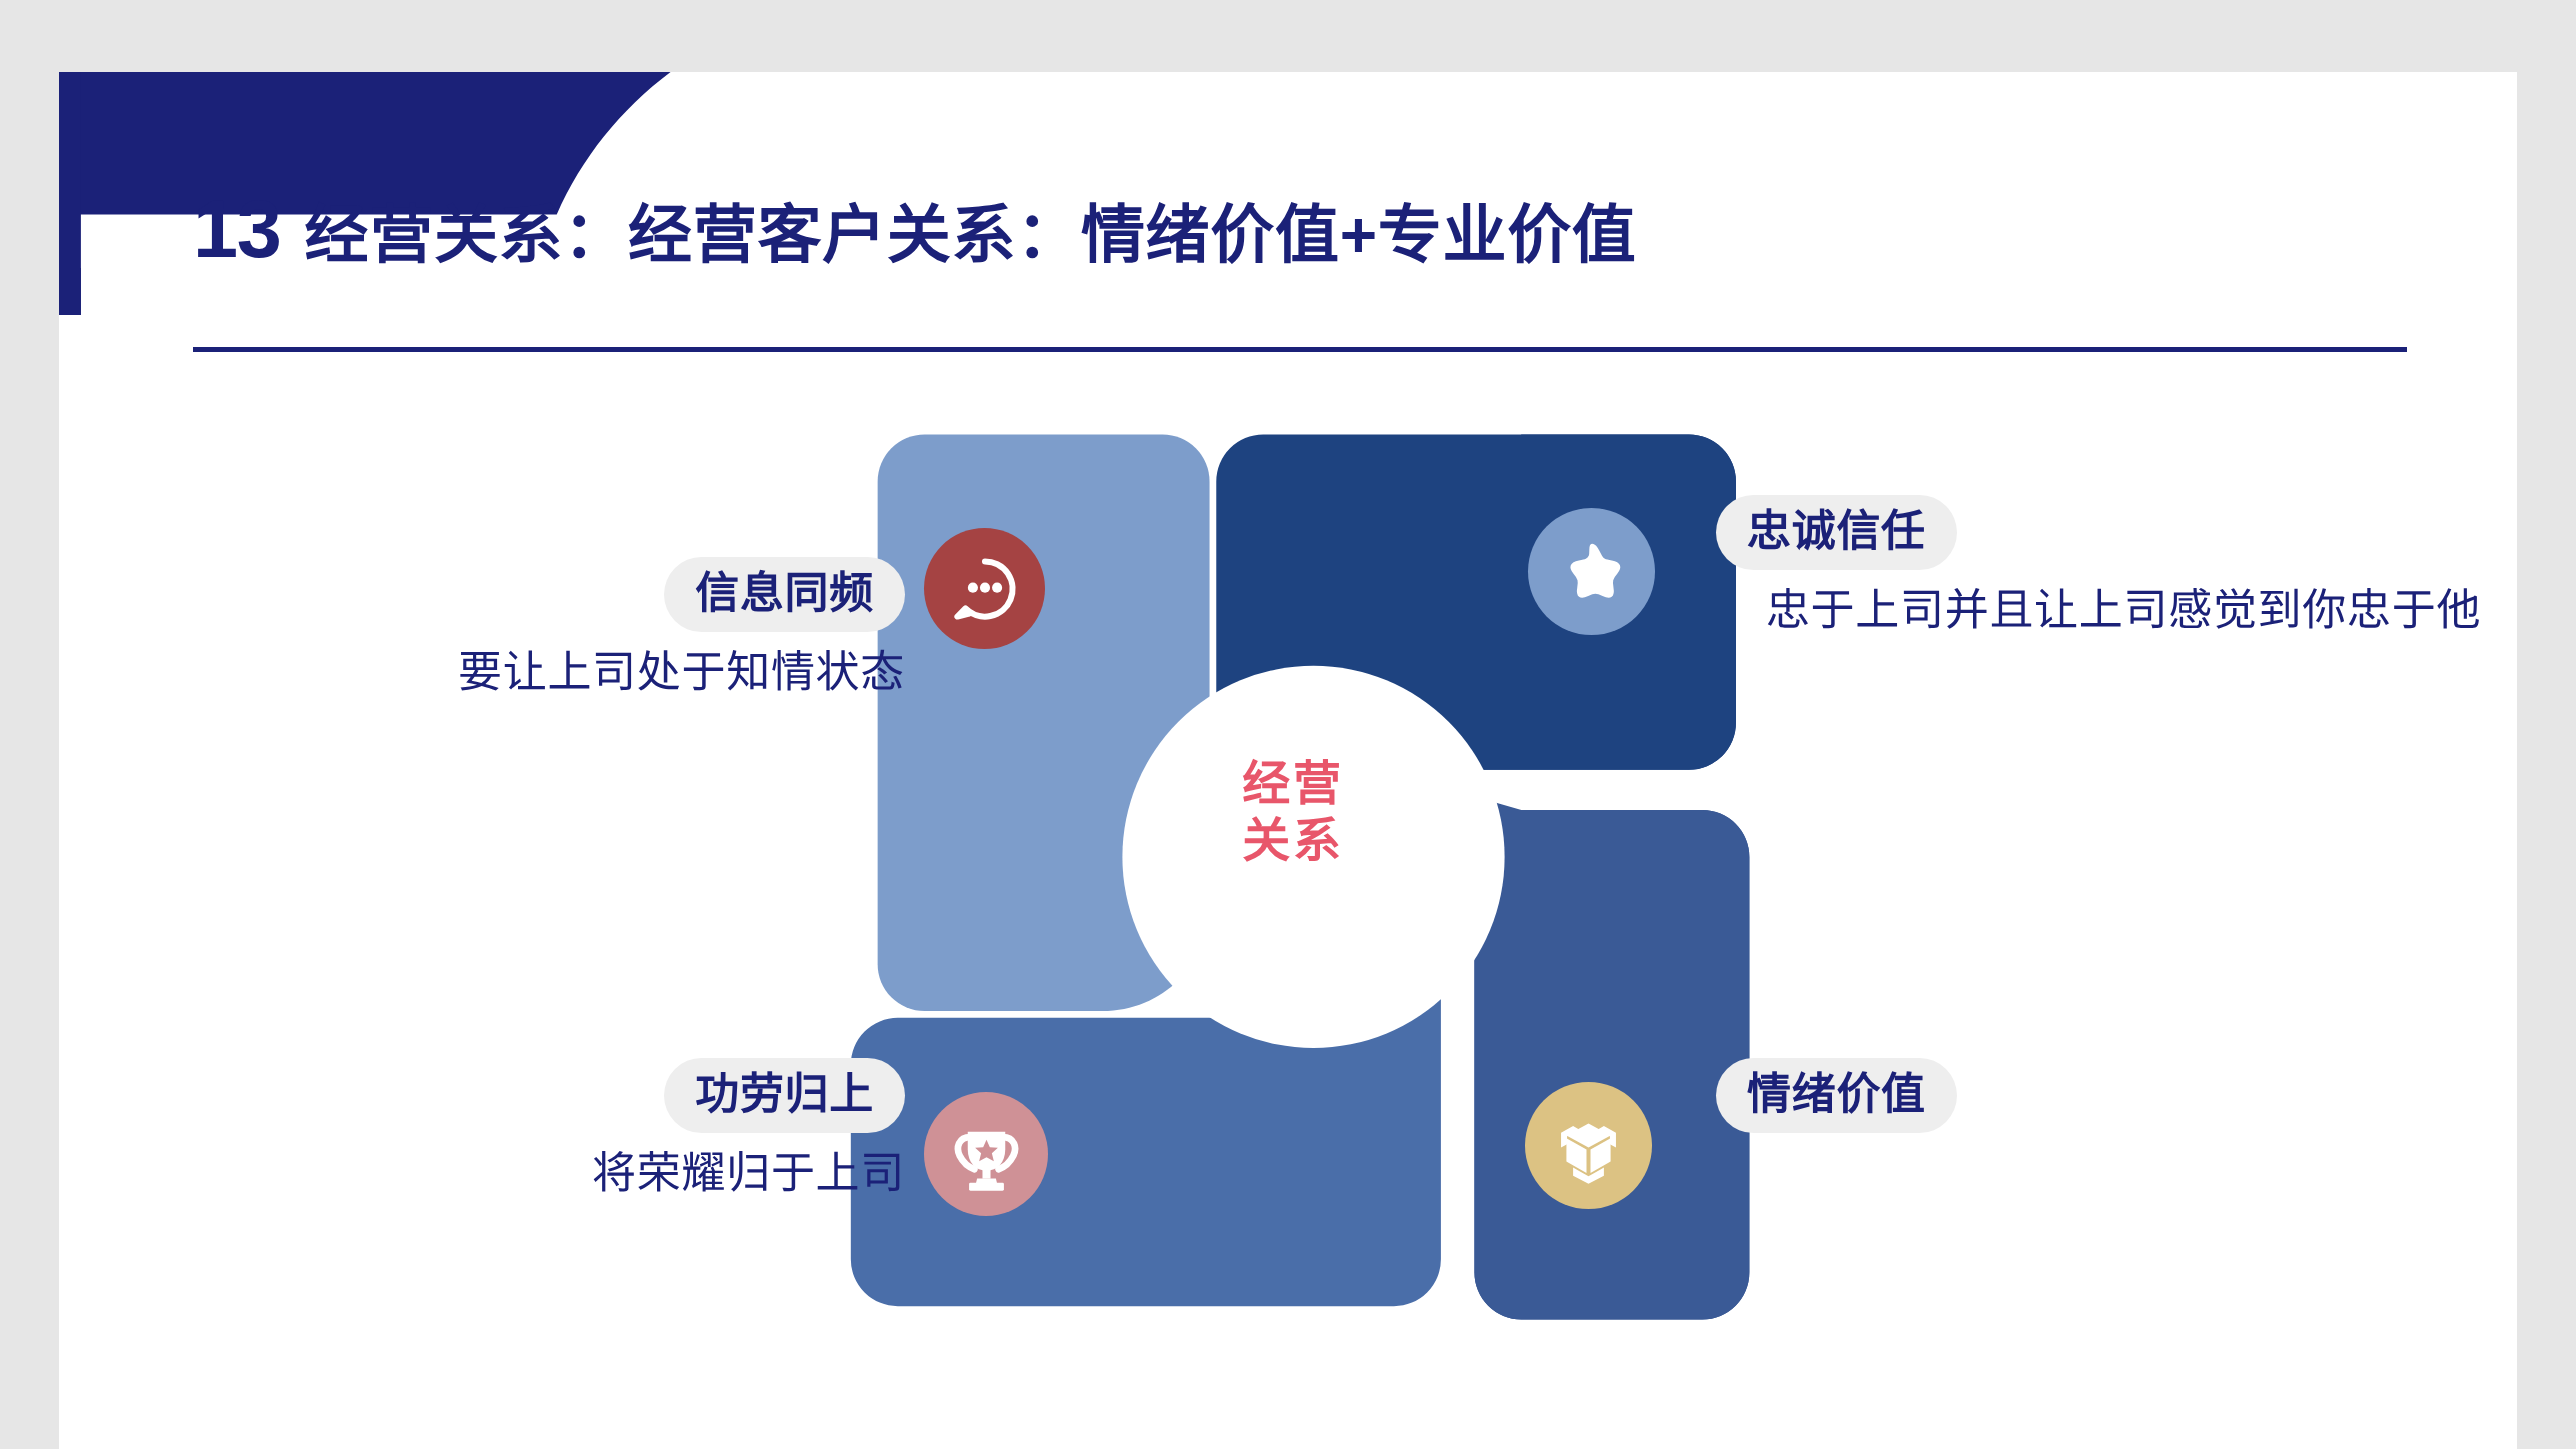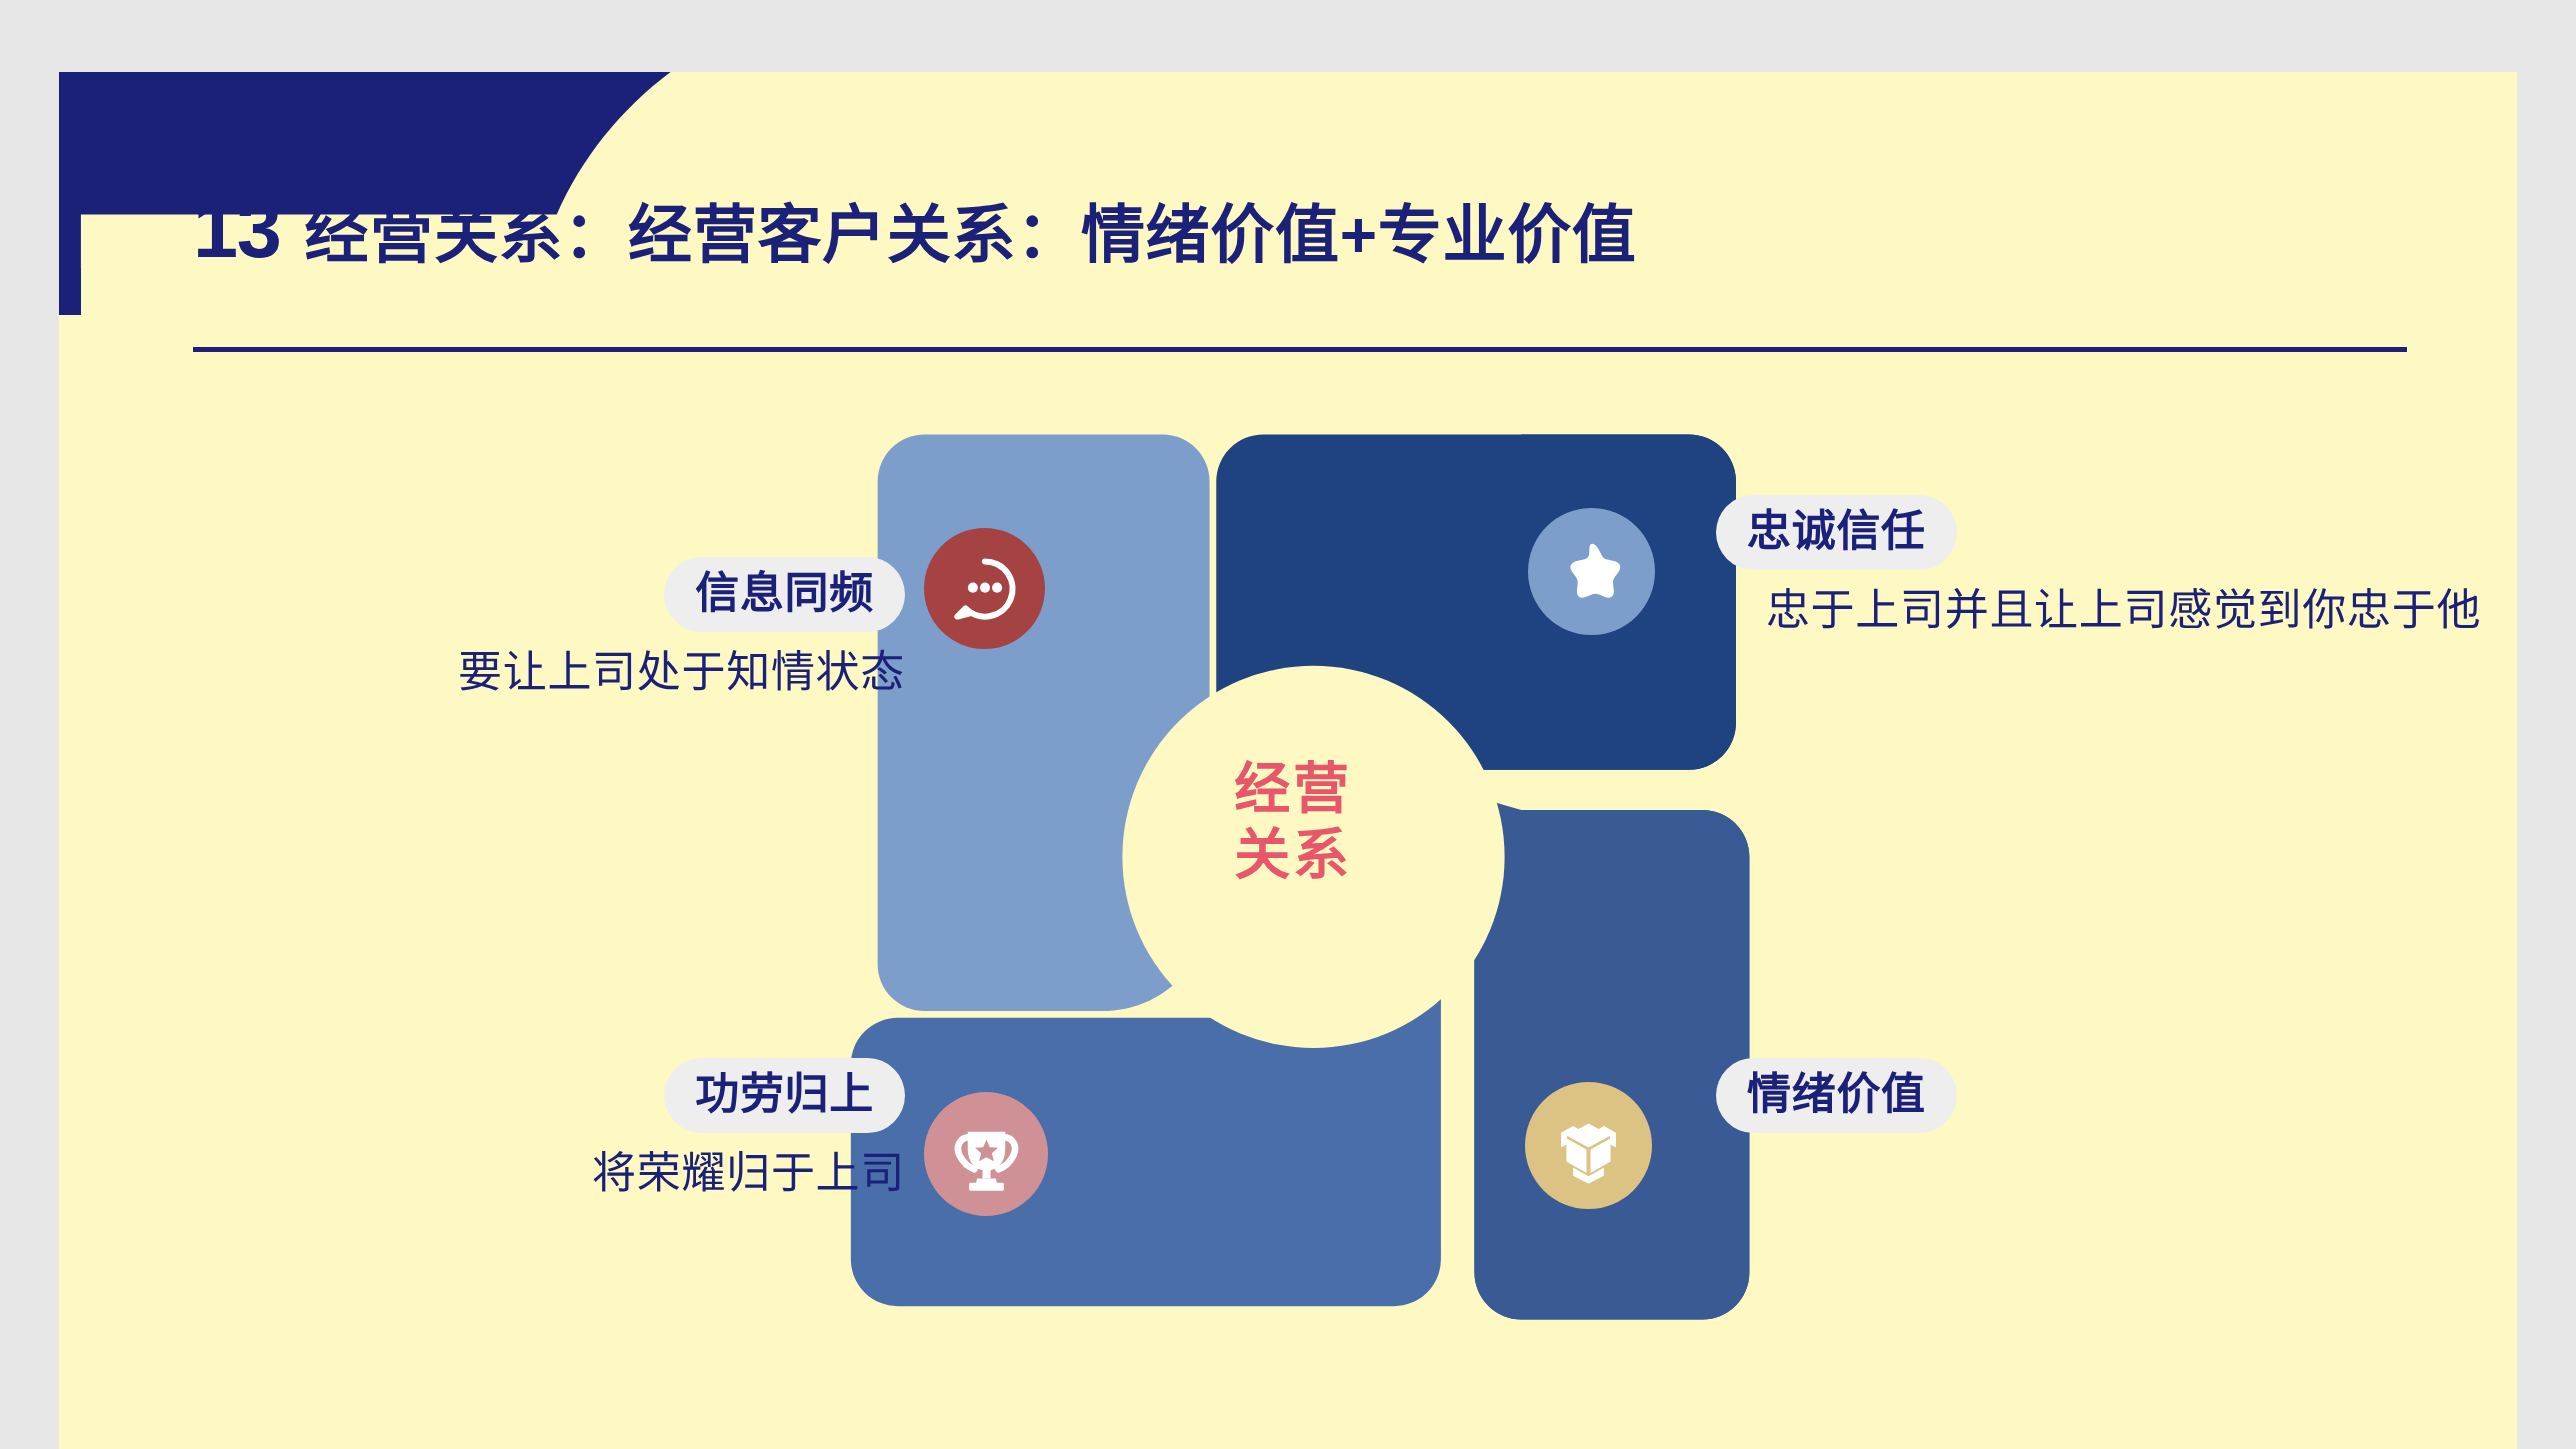--- a/index.html
+++ b/index.html
@@ -10,21 +10,21 @@
     font-family:"Liberation Sans","DejaVu Sans",sans-serif;
     overflow:hidden;
     position:relative;
   }
 
   
   #slide{
     position:absolute;
     left:59px;top:72px;
     width:2458px;height:1377px;
-    background:#fef9c3;
+    background:#ffffff;
     overflow:hidden;
   }
 
   
   #corner-deco{
     position:absolute;left:0;top:0;
     width:832px;height:315px;
     overflow:hidden;
     pointer-events:none;
   }
@@ -131,21 +131,21 @@
 
   #quad-tl .desc, #quad-bl .desc{ text-align:right; }
   #quad-tr .desc, #quad-br .desc{ text-align:center;margin-left:23px; }
 
   
   #center-label{
     position:absolute;
     left:1100px;top:684px;
     width:268px;
     text-align:center;
-    font-size:56px;
+    font-size:48px;
     font-weight:bold;
     color:#e8566a;
     line-height:1.18;
     letter-spacing:2.7px;
   }
   #center-label span{display:block;}
 </style>
 </head>
 <body>
 

